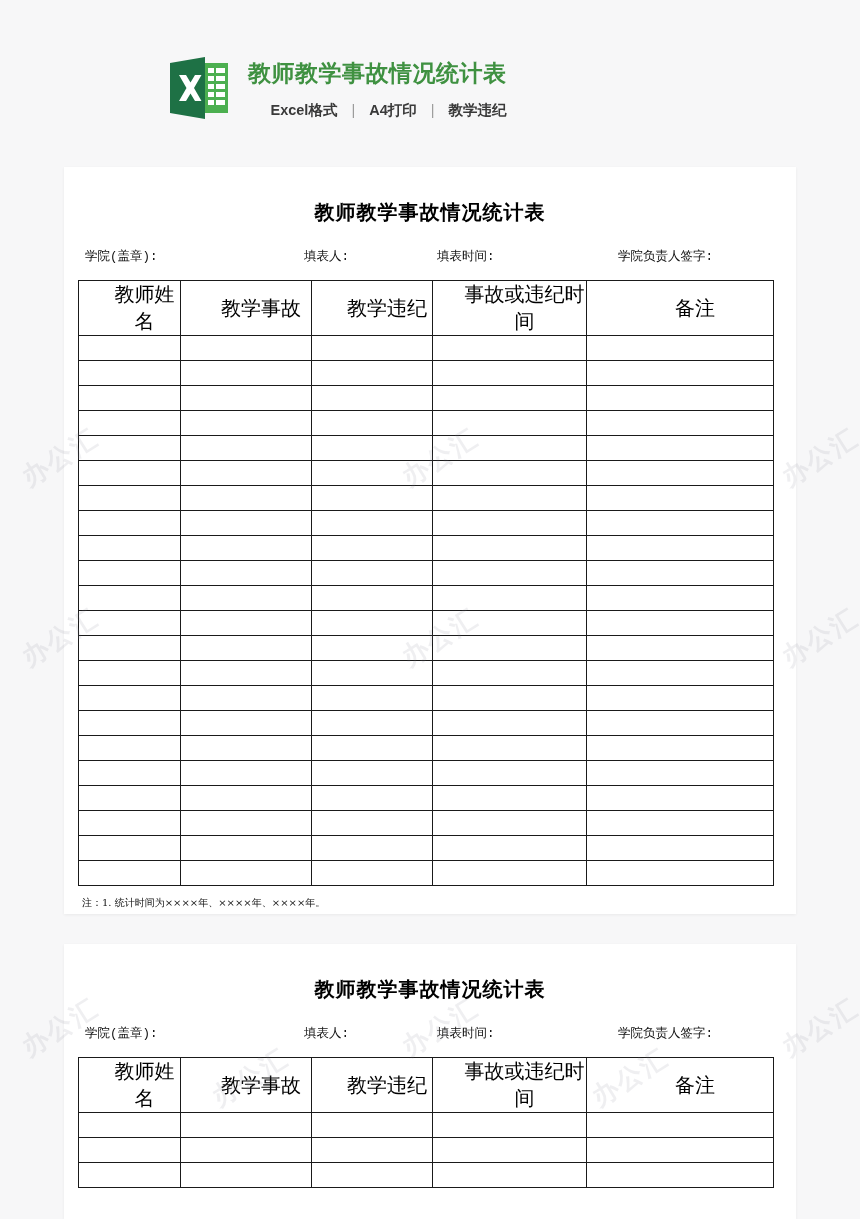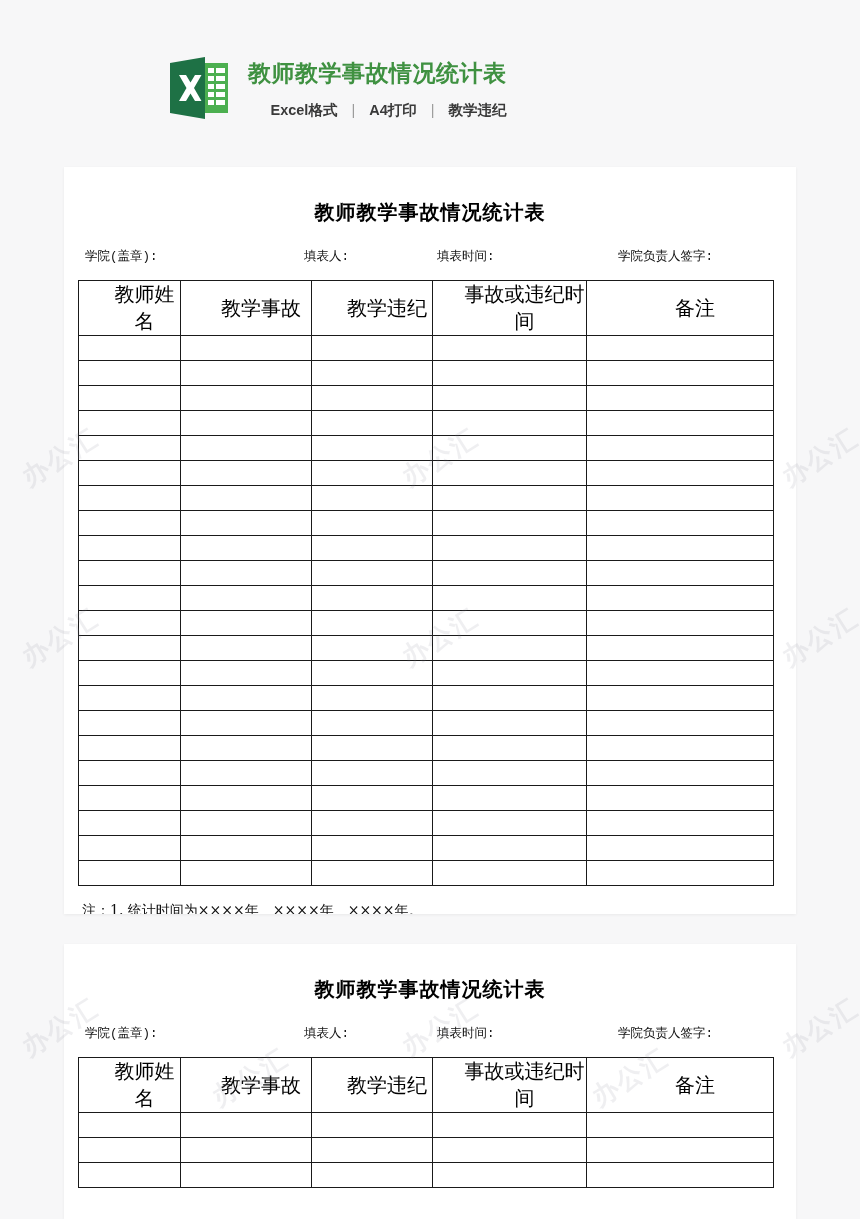--- a/index.html
+++ b/index.html
@@ -149,23 +149,23 @@
     padding-left: 30px;
   }
   col.c0 { width: 102px; }
   col.c1 { width: 131px; }
   col.c2 { width: 121px; }
   col.c3 { width: 154px; }
   col.c4 { width: 187px; }
 
   .note {
     margin-left: 18px;
-    margin-top: 16px;
+    margin-top: 10px;
     font-family: "DejaVu Serif", "Liberation Serif", serif;
-    font-size: 14px;
+    font-size: 10px;
     color: #111;
     white-space: nowrap;
   }
 
   
   .wm {
     position: absolute;
     font-family: "DejaVu Serif", "Liberation Serif", serif;
     font-size: 26px;
     font-weight: bold;

